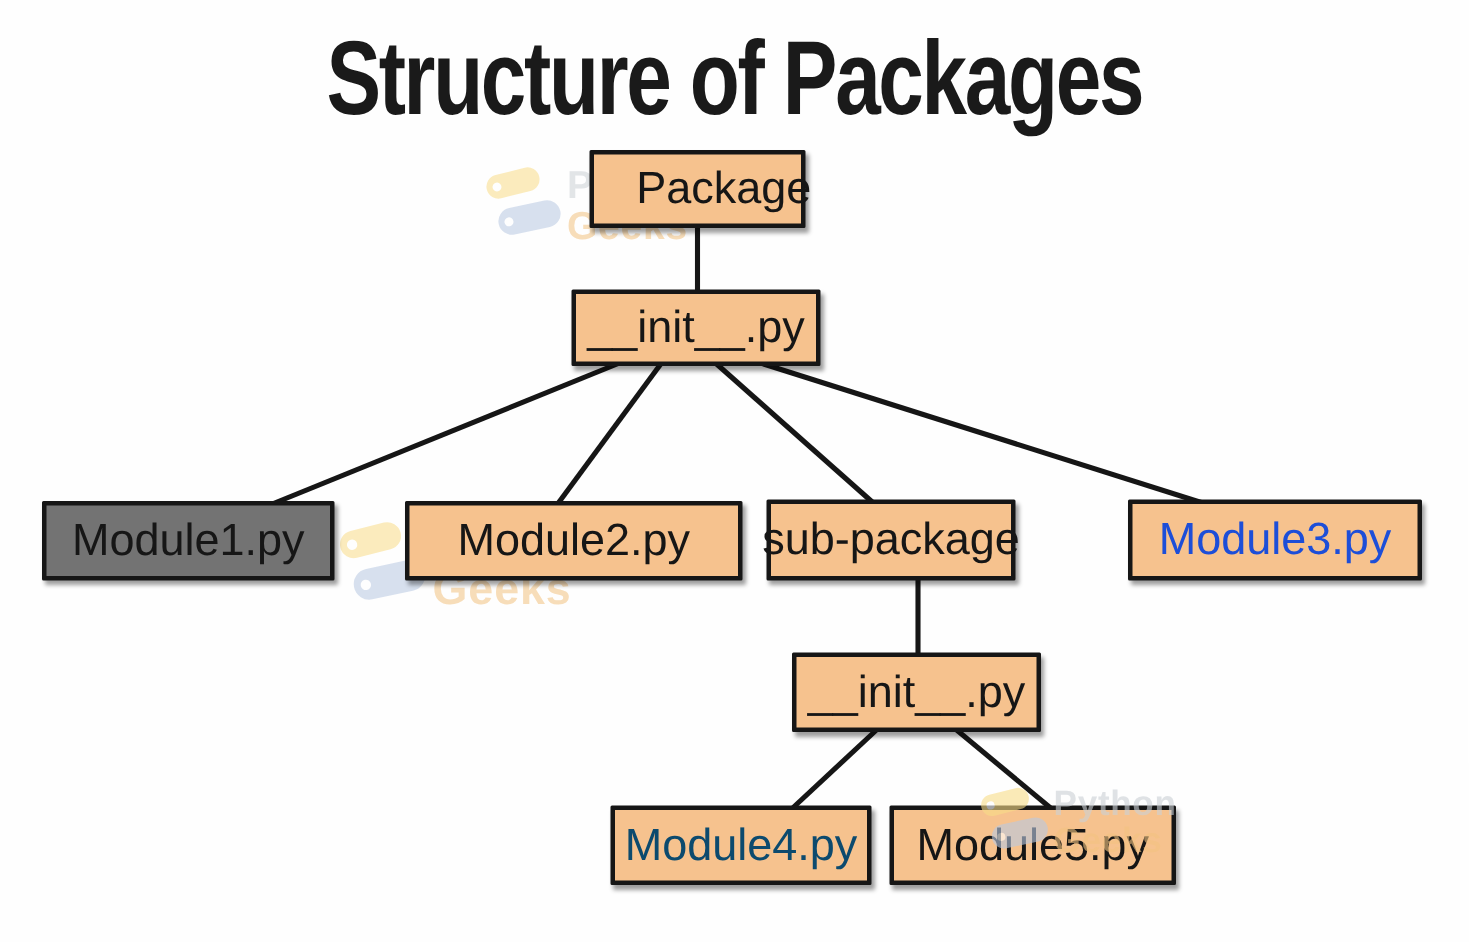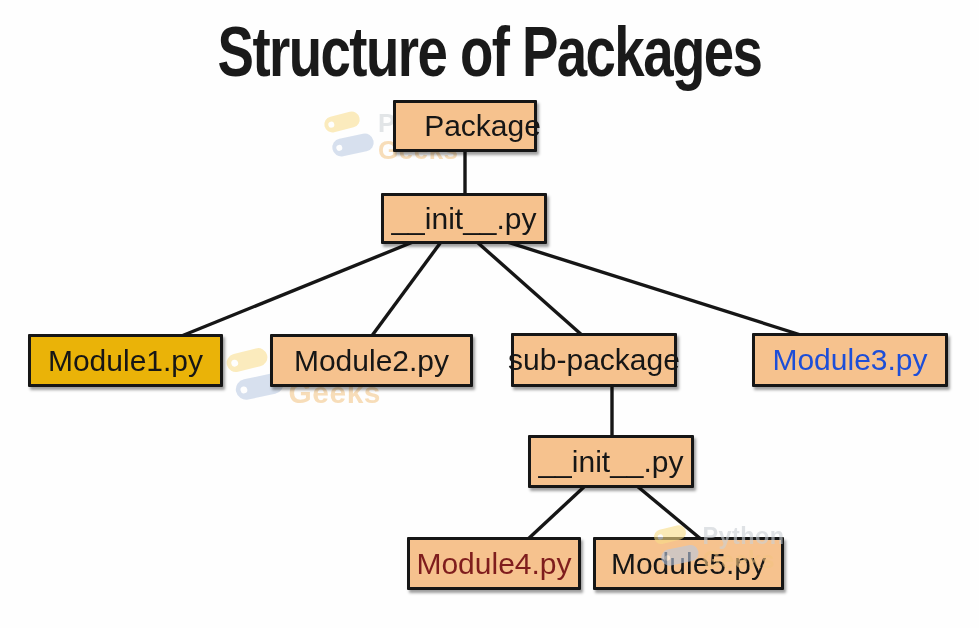--- a/index.html
+++ b/index.html
@@ -116,26 +116,26 @@
         </div>
         <div class="wm-text">
           <span class="wm-line1" style="color: rgb(204, 209, 214);">Python</span>
           <span class="wm-line2" style="color: rgb(243, 195, 129);">Geeks</span>
         </div>
       </div>
     </div>
   <div id="nodes">
       <div class="node" style="left: 393px; top: 100px; width: 144px; height: 52px; background: rgb(246, 194, 142); border-color: rgb(22, 22, 22); color: rgb(22, 22, 22); padding-left: 35px;">Package</div>
       <div class="node" style="left: 381px; top: 193px; width: 166px; height: 51px; background: rgb(246, 194, 142); border-color: rgb(22, 22, 22); color: rgb(22, 22, 22);">__init__.py</div>
-      <div class="node" style="left: 28px; top: 334px; width: 195px; height: 53px; background: #eab308; border-color: rgb(22, 22, 22); color: rgb(22, 22, 22);">Module1.py</div>
-      <div class="node" style="left: 270px; top: 334px; width: 203px; height: 53px; background: rgb(246, 194, 142); border-color: rgb(22, 22, 22); color: rgb(22, 22, 22);">Module2.py</div>
+      <div class="node" style="left: 28px; top: 334px; width: 195px; height: 53px; background: #737373; border-color: rgb(22, 22, 22); color: rgb(22, 22, 22);">Module1.py</div>
+      <div class="node" style="left: 270px; top: 334px; width: 225px; height: 53px; background: rgb(246, 194, 142); border-color: rgb(22, 22, 22); color: rgb(22, 22, 22);">Module2.py</div>
       <div class="node" style="left: 511px; top: 333px; width: 166px; height: 54px; background: rgb(246, 194, 142); border-color: rgb(22, 22, 22); color: rgb(22, 22, 22);">sub-package</div>
       <div class="node" style="left: 752px; top: 333px; width: 196px; height: 54px; background: rgb(246, 194, 142); border-color: rgb(22, 22, 22); color: #1d4ed8;">Module3.py</div>
       <div class="node" style="left: 528px; top: 435px; width: 166px; height: 53px; background: rgb(246, 194, 142); border-color: rgb(22, 22, 22); color: rgb(22, 22, 22);">__init__.py</div>
-      <div class="node" style="left: 407px; top: 537px; width: 174px; height: 53px; background: rgb(246, 194, 142); border-color: rgb(22, 22, 22); color: #7f1d1d;">Module4.py</div>
+      <div class="node" style="left: 407px; top: 537px; width: 174px; height: 53px; background: rgb(246, 194, 142); border-color: rgb(22, 22, 22); color: #0c4a6e;">Module4.py</div>
       <div class="node" style="left: 593px; top: 537px; width: 191px; height: 53px; background: rgb(246, 194, 142); border-color: rgb(22, 22, 22); color: rgb(22, 22, 22);">Module5.py</div>
     </div>
   <div id="wm-front">
       <div class="wm wm-front" style="left: 652px; top: 522px; opacity: 0.6; transform: scale(0.9); transform-origin: 0px 0px;">
         <div class="wm-logo">
           <span class="wm-tag" style="left: 2px; top: 6px; width: 36px; height: 16px; background: rgb(249, 221, 136); transform: rotate(-14deg);">
             <span class="hole"></span>
           </span>
           <span class="wm-tag" style="left: 10px; top: 28px; width: 42px; height: 18px; background: rgb(185, 201, 226); transform: rotate(-12deg);">
             <span class="hole"></span>

